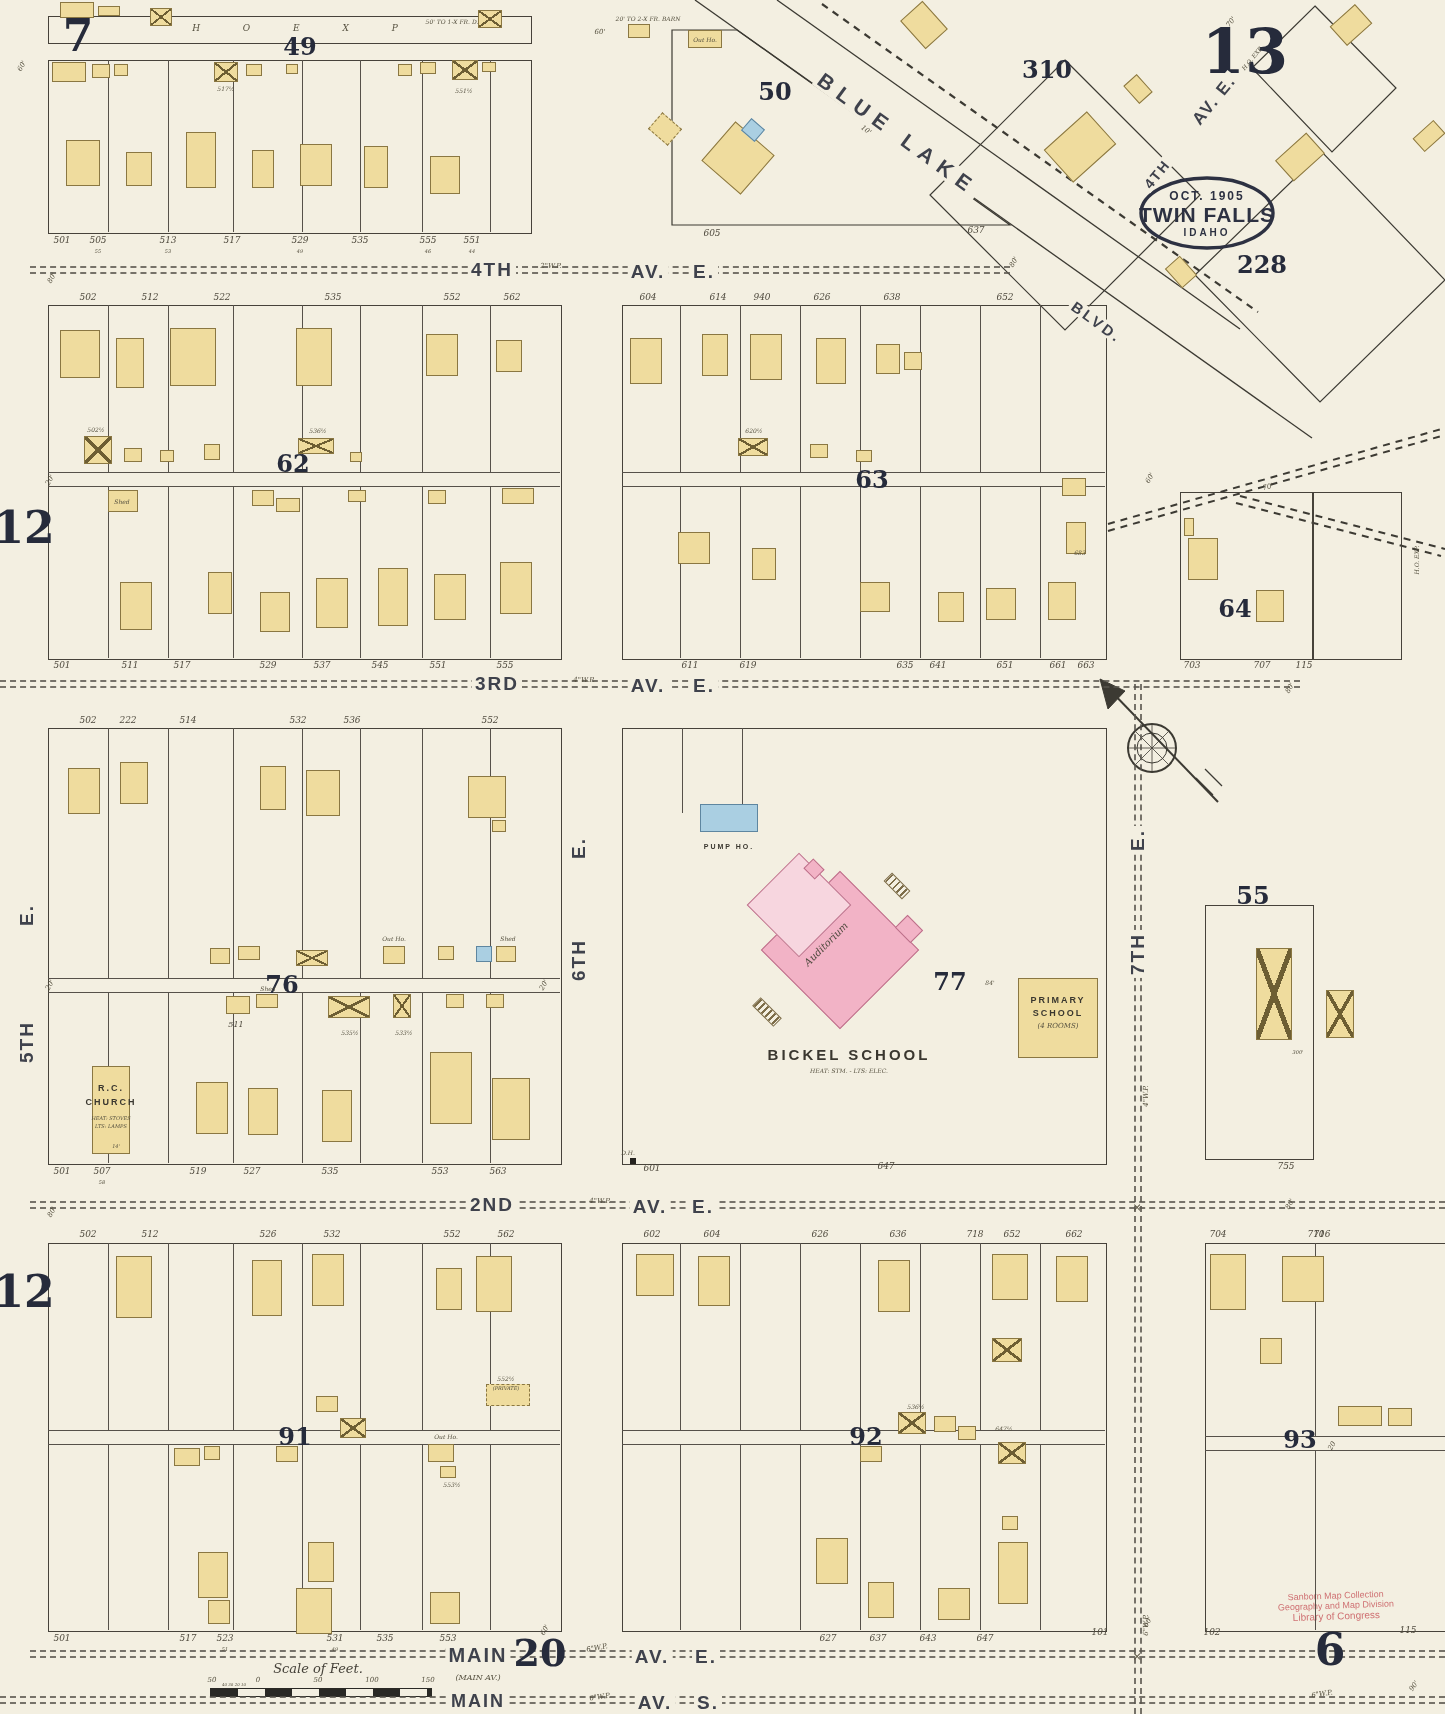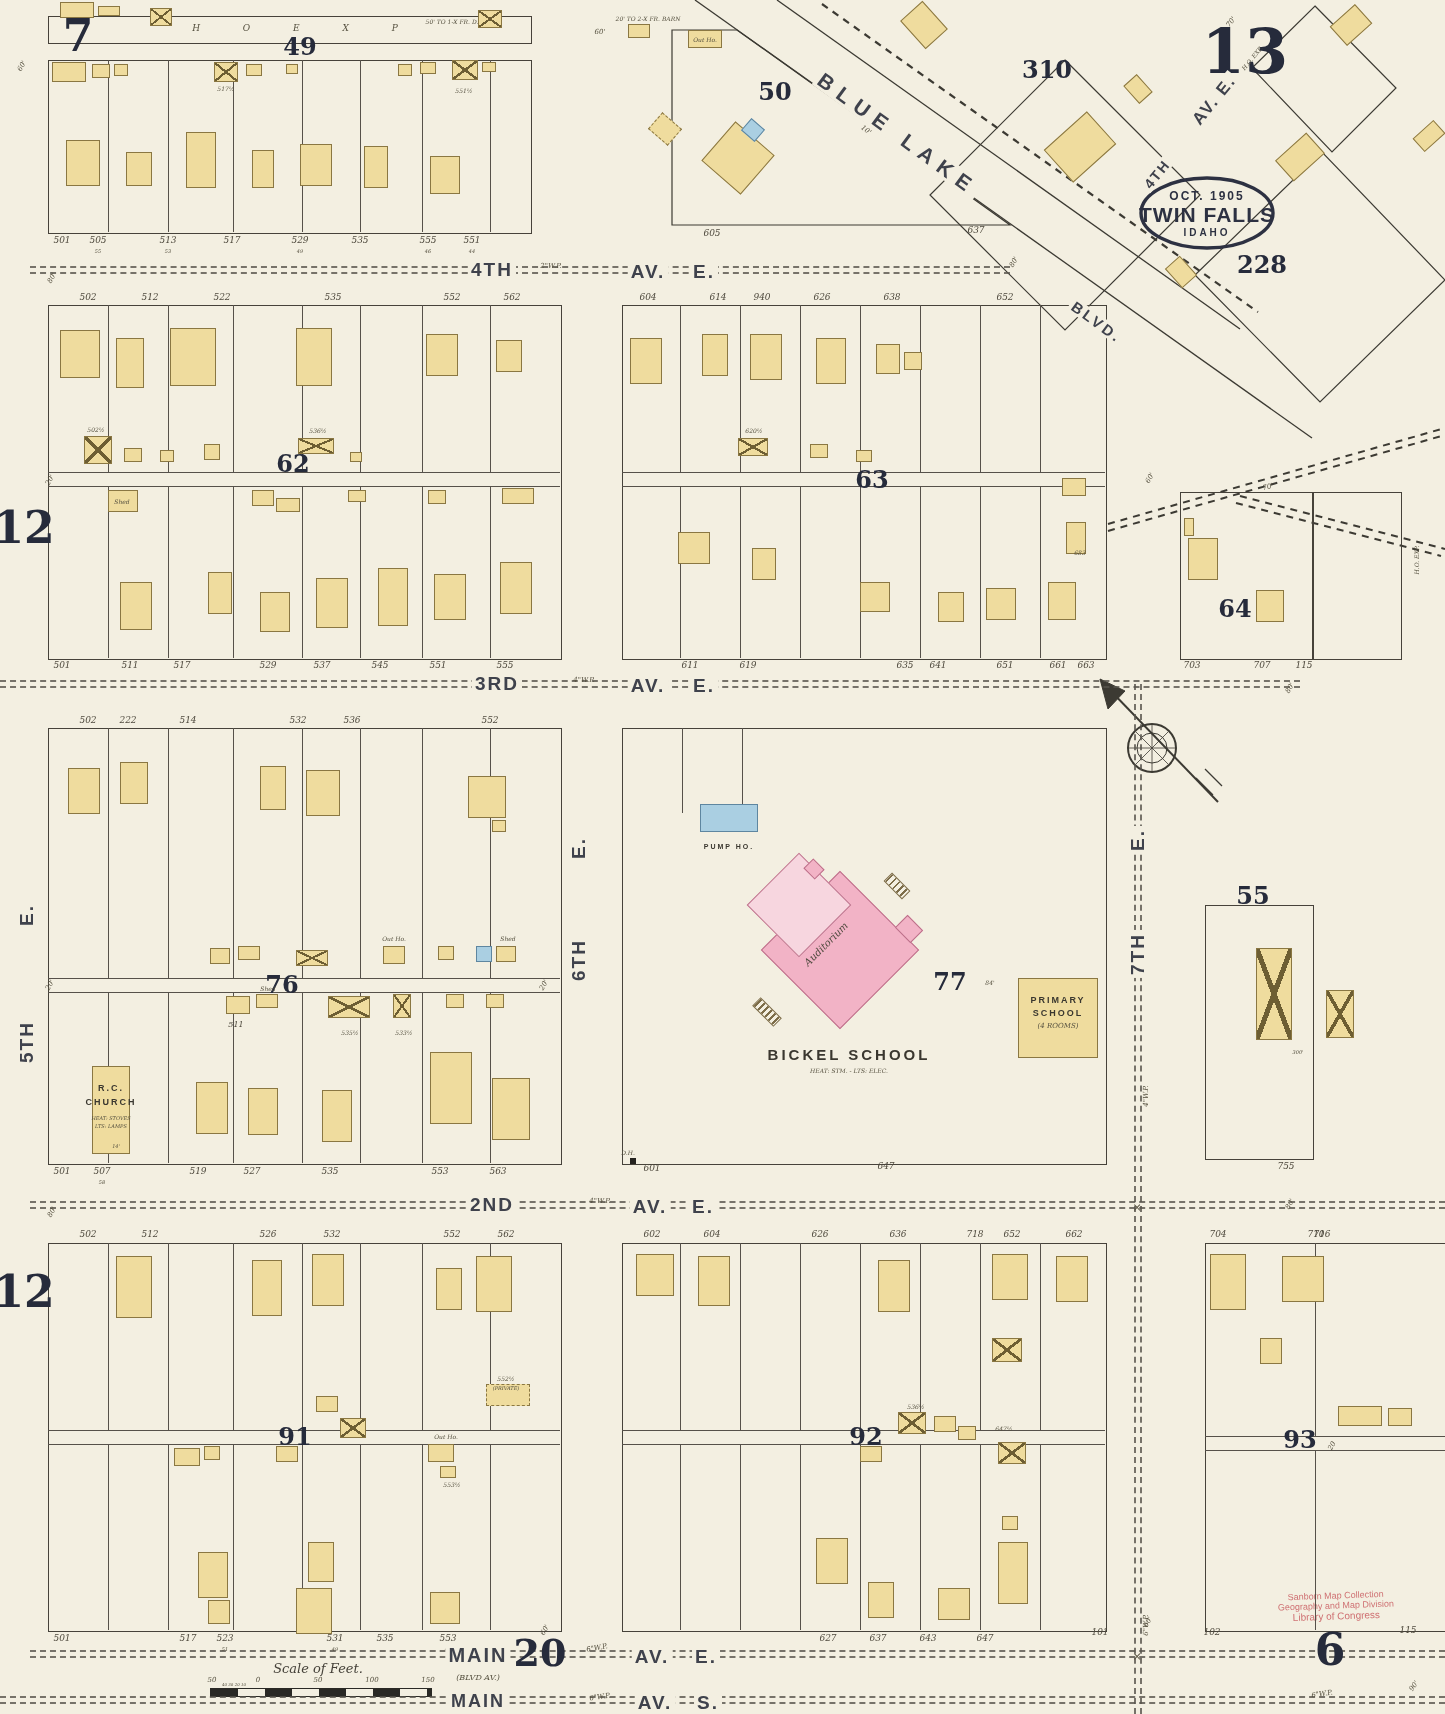--- a/index.html
+++ b/index.html
@@ -542,21 +542,21 @@
     <span class="lab note" style="left: 1332px; top: 1446px; font-size: 7px; transform: translate(-50%, -50%) rotate(-60deg);">20</span>
     <span class="lab addr" style="left: 1218px; top: 1234px; transform: translate(-50%, -50%);">704</span>
     <span class="lab addr" style="left: 1316px; top: 1234px; transform: translate(-50%, -50%);">710</span>
     <span class="lab addr" style="left: 1322px; top: 1234px; transform: translate(-50%, -50%);">716</span>
     <span class="lab addr" style="left: 1212px; top: 1632px; transform: translate(-50%, -50%);">102</span>
     <span class="lab addr" style="left: 1408px; top: 1630px; transform: translate(-50%, -50%);">115</span>
     <span class="lab note" style="left: 1414px; top: 1686px; transform: translate(-50%, -50%) rotate(-55deg);">90'</span>
     <span class="lab note" style="left: 1322px; top: 1694px; font-size: 7px; transform: translate(-50%, -50%) rotate(-8deg);">6"W.P.</span>
     <span class="lab bignum" style="left: 1330px; top: 1650px; transform: translate(-50%, -50%);">6</span>
     <span class="lab street" style="left: 478px; top: 1655px; font-size: 20px; transform: translate(-50%, -50%);">MAIN</span>
-    <span class="lab note" style="left: 478px; top: 1677px; font-size: 8px; transform: translate(-50%, -50%);">(BLVD AV.)</span>
+    <span class="lab note" style="left: 478px; top: 1677px; font-size: 8px; transform: translate(-50%, -50%);">(MAIN AV.)</span>
     <span class="lab bignum" style="left: 540px; top: 1653px; font-size: 38px; transform: translate(-50%, -50%);">20</span>
     <span class="lab note" style="left: 597px; top: 1648px; font-size: 7px; transform: translate(-50%, -50%) rotate(-10deg);">6"W.P.</span>
     <span class="lab street" style="left: 652px; top: 1656px; transform: translate(-50%, -50%);">AV.</span>
     <span class="lab street" style="left: 706px; top: 1656px; transform: translate(-50%, -50%);">E.</span>
     <span class="lab street" style="left: 478px; top: 1701px; font-size: 18px; transform: translate(-50%, -50%);">MAIN</span>
     <span class="lab note" style="left: 600px; top: 1697px; font-size: 7px; transform: translate(-50%, -50%) rotate(-8deg);">6"W.P.</span>
     <span class="lab street" style="left: 655px; top: 1702px; transform: translate(-50%, -50%);">AV.</span>
     <span class="lab street" style="left: 708px; top: 1702px; transform: translate(-50%, -50%);">S.</span>
     <span class="lab note" style="left: 234px; top: 1684px; font-size: 4px; transform: translate(-50%, -50%);">40 30 20 10</span>
     <span class="lab note" style="font-size: 7px; left: 212px; top: 1680px; transform: translate(-50%, -50%);">50</span>

